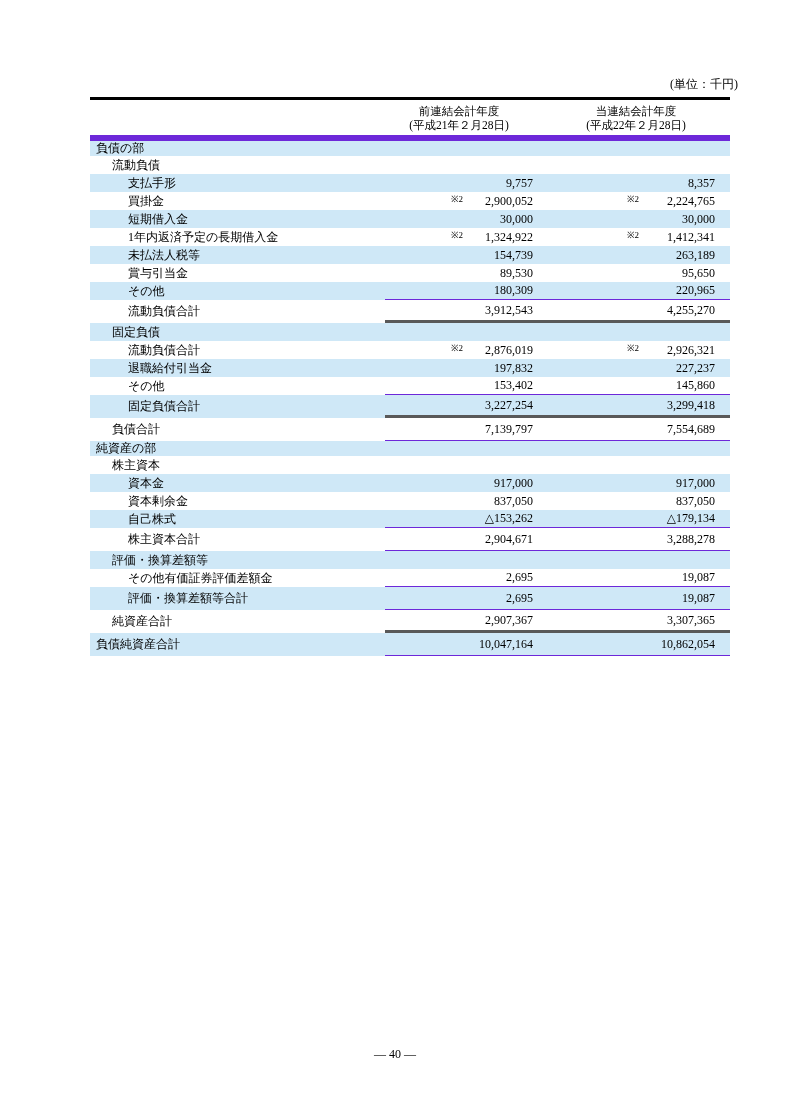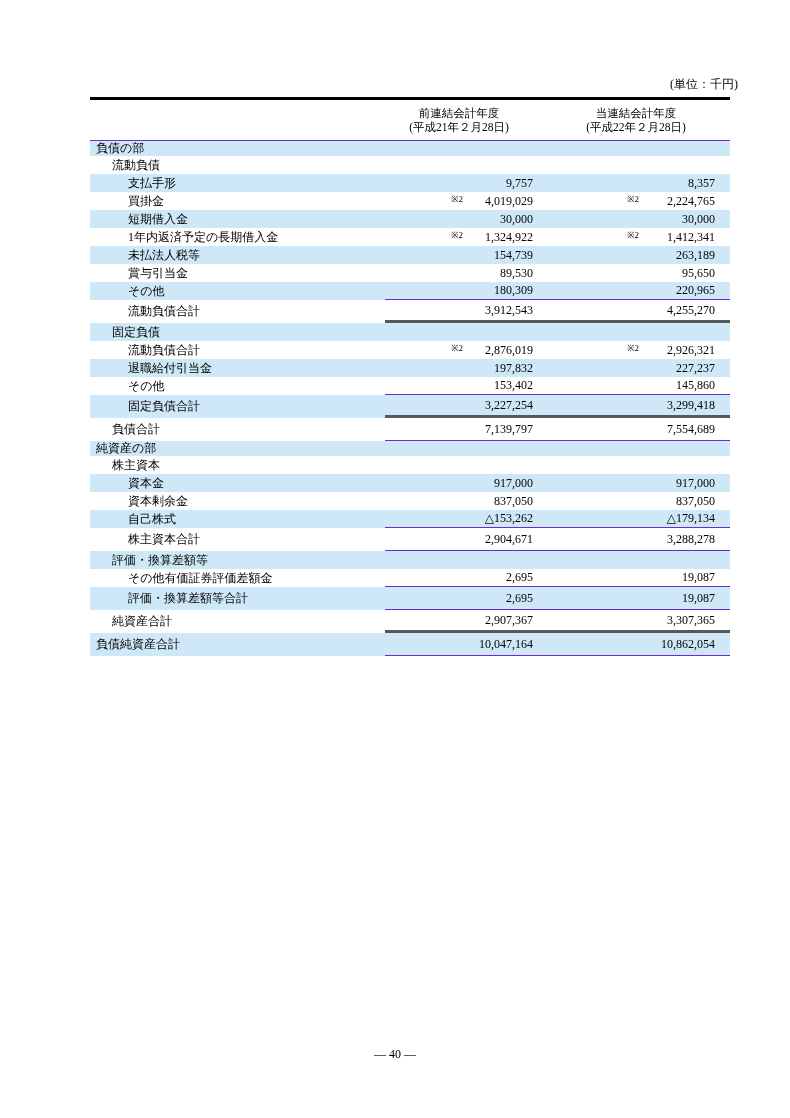--- a/index.html
+++ b/index.html
@@ -15,21 +15,21 @@
     font-size:12px; line-height:14px;
   }
 
   .bs-table {
     position:absolute; left:90px; top:97px; width:640px;
   }
 
   
   .thead {
     border-top:3px solid #000;
-    border-bottom:1px solid #6d28d9;
+    border-bottom:6px solid #6d28d9;
     display:flex; height:44px; box-sizing:border-box;
     align-items:center;
   }
   .thead .spacer { flex:0 0 295px; }
   .th {
     font-size:11.5px; line-height:14px; text-align:center;
     box-sizing:border-box;
   }
   .th.c1 { flex:0 0 172px; padding-right:24px; }
   .th.c2 { flex:0 0 173px; padding-right:15px; }
@@ -128,21 +128,21 @@
             <div class="val v2">
               <span>8,357</span>
             </div>
           </div>
         </div>
         <div class="row kind-item indent-2">
           <div class="cell-label">買掛金</div>
           <div class="cell-values">
             <div class="val v1">
               <span class="note">※2</span>
-              <span>4,019,029</span>
+              <span>2,900,052</span>
             </div>
             <div class="val v2">
               <span class="note">※2</span>
               <span>2,224,765</span>
             </div>
           </div>
         </div>
         <div class="row kind-item indent-2">
           <div class="cell-label">短期借入金</div>
           <div class="cell-values">

